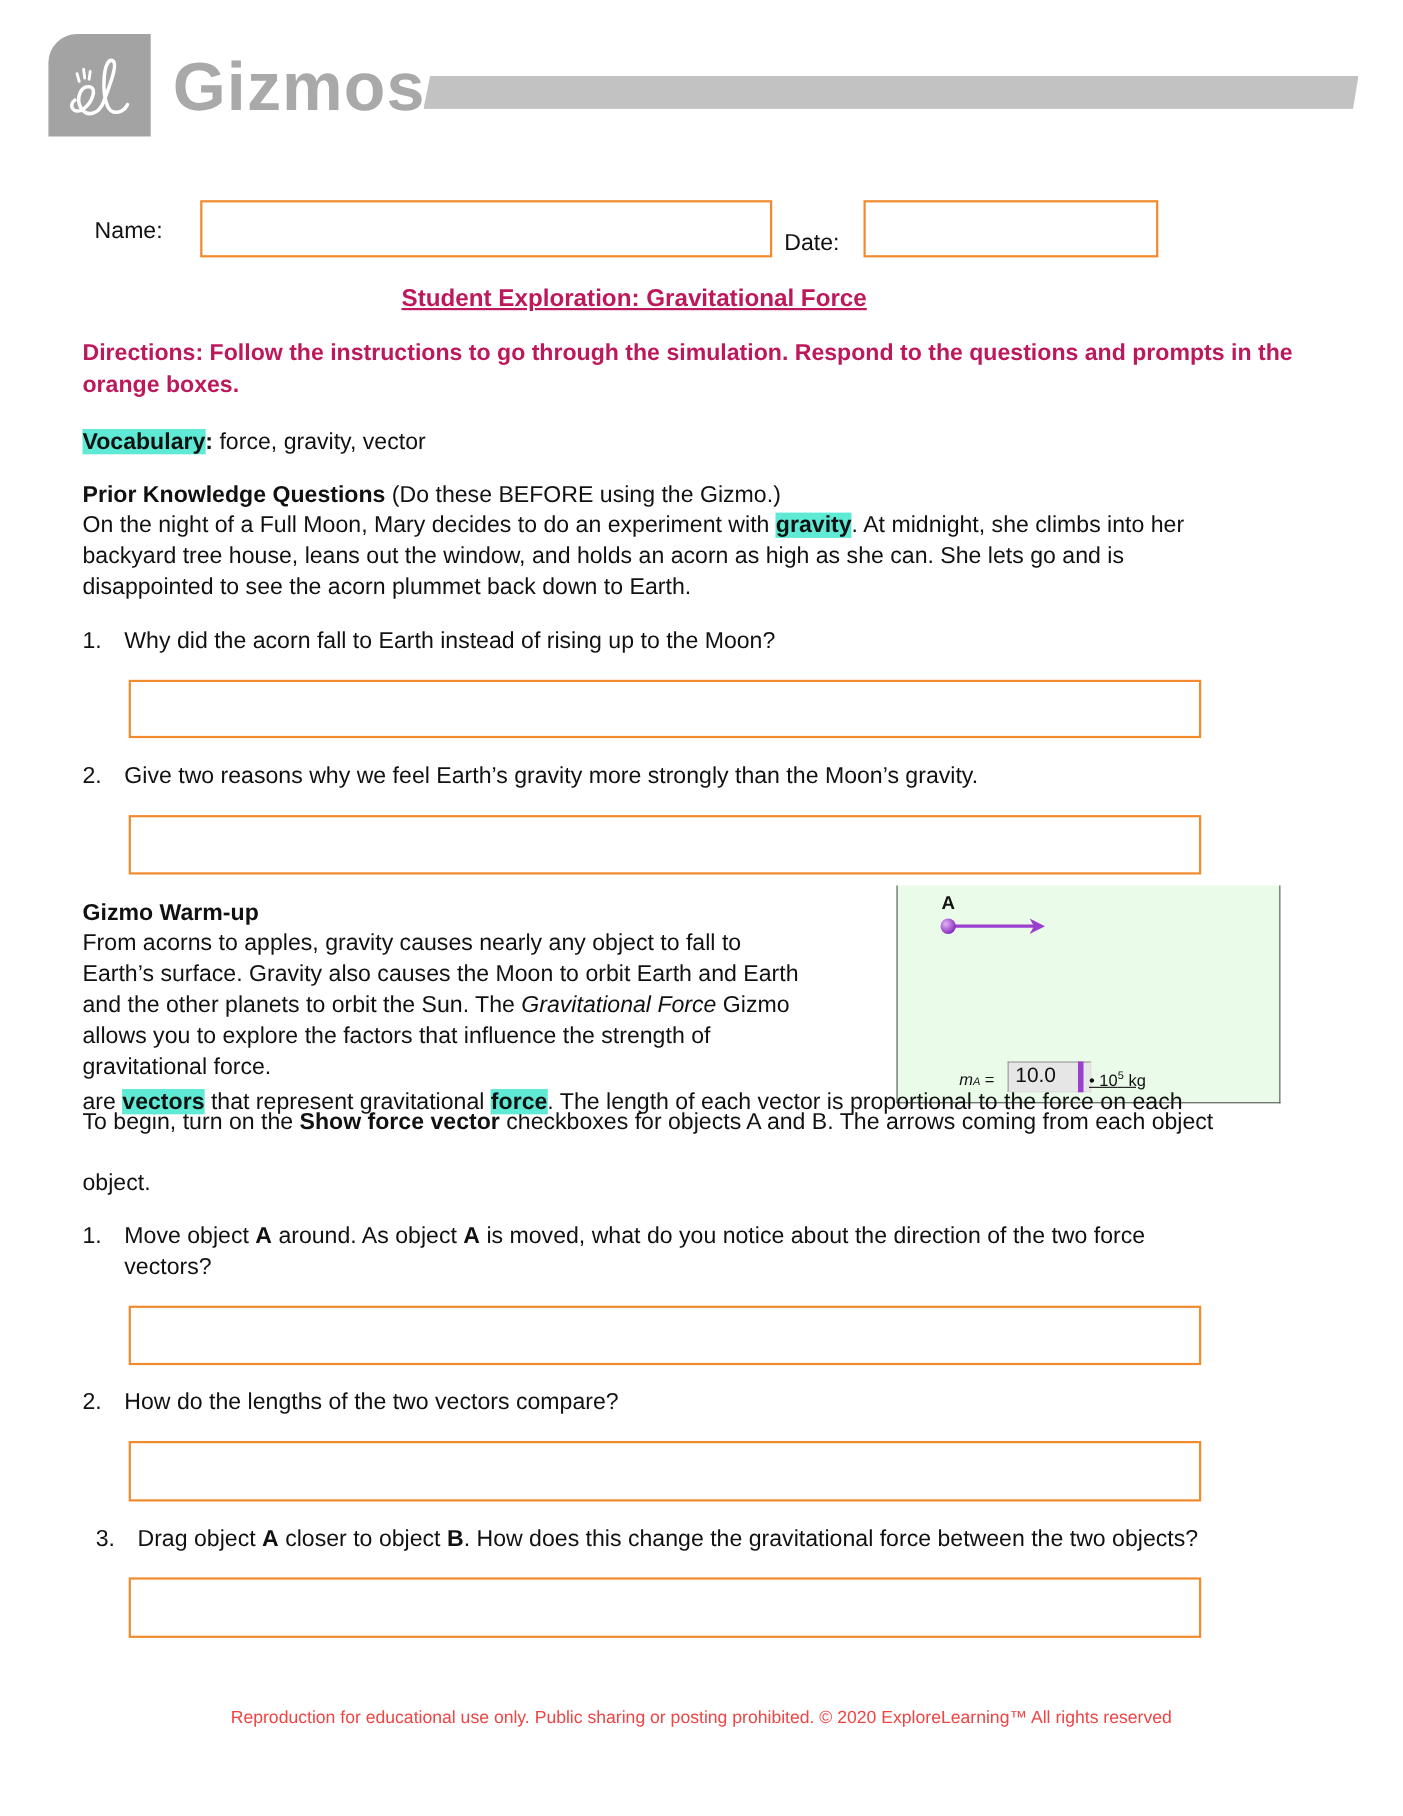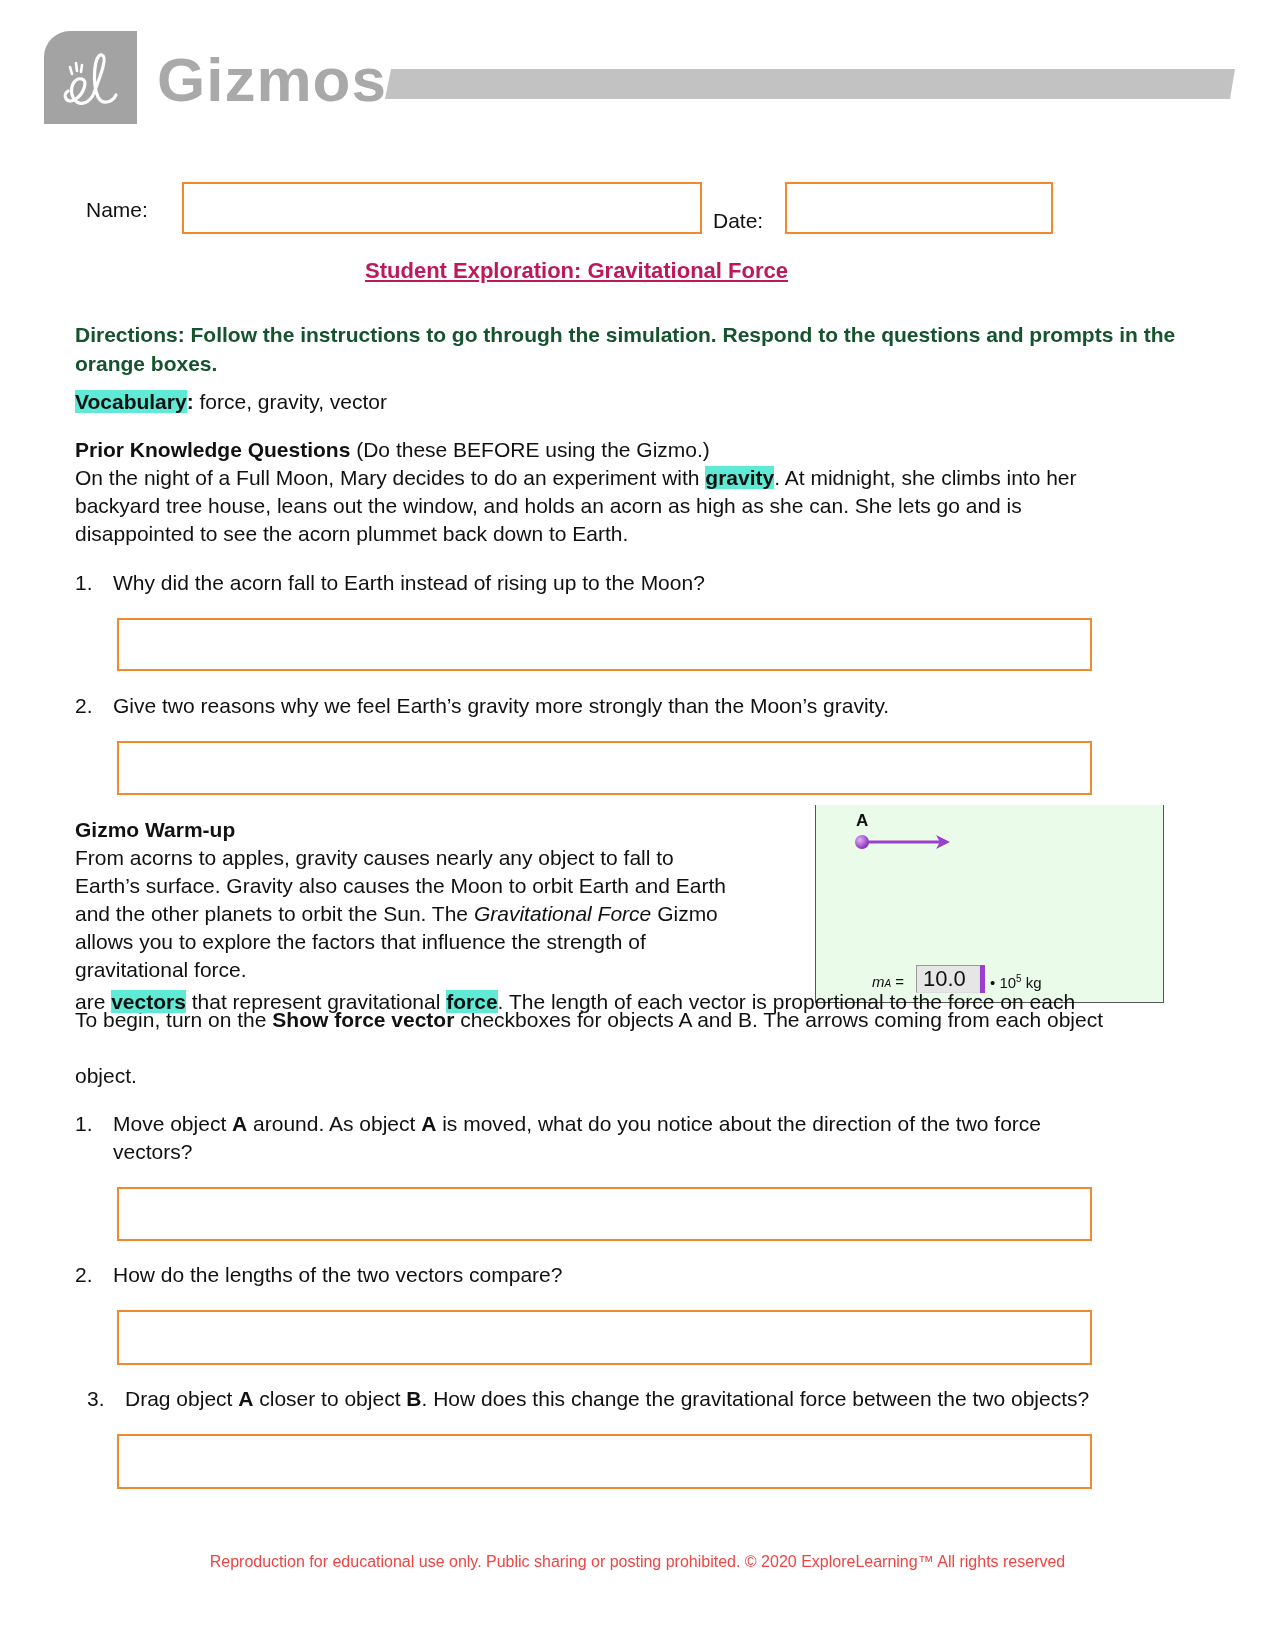--- a/index.html
+++ b/index.html
@@ -11,21 +11,21 @@
   .hl { background:#5eead4; }
   .ans { position:absolute; border:2px solid #f08a2c; background:#fff; box-sizing:border-box; }
   .logo-box { left:44px; top:31px; width:93px; height:93px; background:#a3a3a3;
               border-top-left-radius:26px; }
   .logo-glyph { position:absolute; left:14px; top:12px; width:66px; height:70px; }
   .brand { left:157px; top:44px; font-size:62px; color:#a9a9a9; font-weight:bold; letter-spacing:1px; }
   .bar { left:385px; top:69px; width:850px; height:30px; background:#c2c2c2;
          clip-path: polygon(6px 0, 100% 0, calc(100% - 5px) 100%, 0 100%); }
   .title { left:0; width:1153px; top:258px; text-align:center; font-size:22px; font-weight:bold;
            color:#be185d; text-decoration:underline; }
-  .dir { left:75px; top:320px; width:1130px; font-size:21px; line-height:29px; color:#14532d; font-weight:bold; }
+  .dir { left:75px; top:306px; width:1130px; font-size:21px; line-height:29px; color:#be185d; font-weight:bold; }
   .num { display:inline-block; width:38px; }
   .sim { left:815px; top:805px; width:349px; height:198px; background:#ebfbe9;
          border-left:1px solid #555; border-right:1px solid #555; border-bottom:1px solid #555; box-sizing:border-box; }
   .footer { left:0; width:1275px; top:1553px; text-align:center; font-size:16px; color:#ef4444; }
 </style>
 </head>
 <body>
 
 <div class="abs logo-box">
   <svg class="logo-glyph" viewBox="0 0 66 70">
@@ -86,23 +86,23 @@
         <stop offset="100%" stop-color="#8a2fc0"></stop>
       </radialGradient>
     </defs>
     <line x1="10" y1="11" x2="90" y2="11" stroke="#9b3fcf" stroke-width="3"></line>
     <path d="M84 4 L98 11 L84 18 L88 11 Z" fill="#9b3fcf"></path>
     <circle cx="10" cy="11" r="7" fill="url(#ballg)"></circle>
   </svg>
   <div class="abs" style="left:56px;top:168px;font-size:15px;">
     <i>m</i><i style="font-size:10px;">A</i><span> =</span>
   </div>
-  <div class="abs" style="left:100px;top:160px;width:64px;height:28px;background:#e6e6e6;border:1px solid #999;border-right-color:#ddd;border-bottom-color:#ddd;box-sizing:border-box;font-size:22px;line-height:26px;padding-left:6px;">10.0</div>
+  <div class="abs" style="left:100px;top:160px;width:76px;height:28px;background:#e6e6e6;border:1px solid #999;border-right-color:#ddd;border-bottom-color:#ddd;box-sizing:border-box;font-size:19px;line-height:26px;padding-left:6px;">10.0</div>
   <div class="abs" style="left:164px;top:160px;width:5px;height:28px;background:#9b3fcf;"></div>
-  <div class="abs" style="left:174px;top:168px;font-size:15px;">
+  <div class="abs" style="left:174px;top:168px;font-size:15px;text-decoration:underline;">
     <span>• 10</span><sup style="font-size:10px;">5</sup><span> kg</span>
   </div>
 </div>
 
 <div class="abs txt" style="left:75px;top:1006px;">
   <span>To begin, turn on the </span><span class="b">Show force vector</span><span> checkboxes for objects A and B. The arrows coming from each  object</span>
 </div>
 <div class="abs txt" style="left:75px;top:988px;">
   <span>are </span><span class="b hl">vectors</span><span> that represent gravitational </span><span class="b hl">force</span><span>. The length of each vector is proportional to the force on each</span>
 </div>

